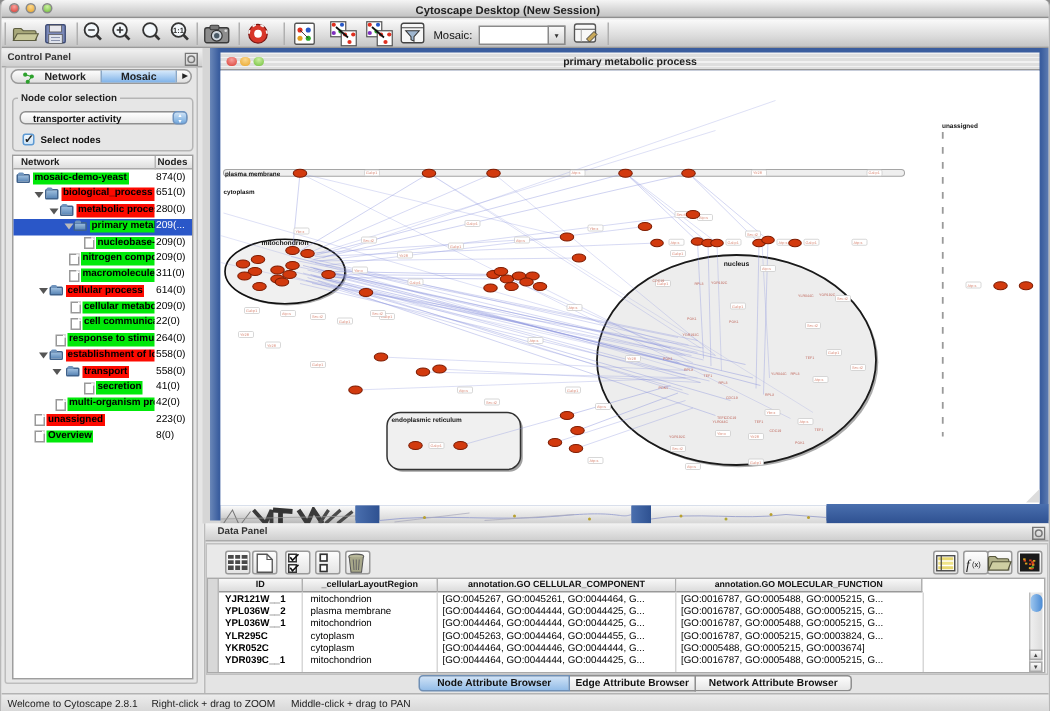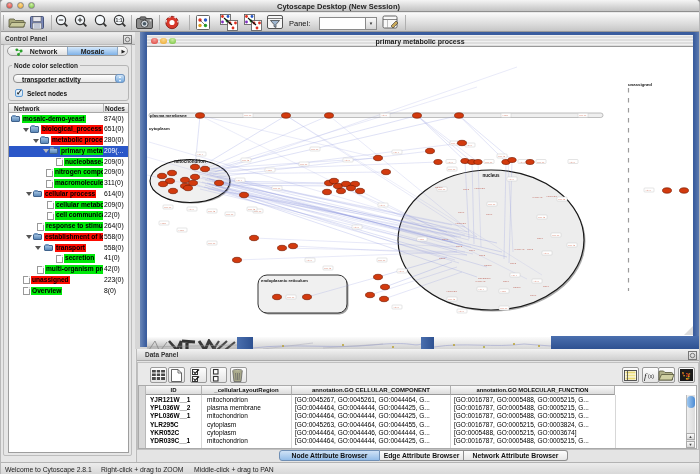--- a/index.html
+++ b/index.html
@@ -156,21 +156,21 @@
           <circle cx="15.5" cy="9" r="1.4" fill="#e03020"></circle>
           <circle cx="13" cy="14" r="1.4" fill="#e03020"></circle>
           <path d="M4 4 L12 11" stroke="#111" stroke-width="1.2"></path>
         </g>
 <g transform="translate(266,2)">
           <rect x="0.5" y="0.5" width="15" height="13" rx="1.5" fill="#f6f6f6" stroke="#444" stroke-width="0.9"></rect>
           <line x1="0.5" y1="3.5" x2="15.5" y2="3.5" stroke="#444" stroke-width="0.7"></line>
           <path d="M3.5 5.5 L12.5 5.5 L9 9.5 L9 12.5 L7 11.5 L7 9.5 Z" fill="#9fb6cf" stroke="#333" stroke-width="0.7"></path>
         </g>
 </svg>
-<div class="abs" style="left:288px;top:6px;font-size:7.5px;color:#111;">Panel:</div>
+<div class="abs" style="left:288px;top:6px;font-size:7.5px;color:#111;">Mosaic:</div>
 <div class="abs" style="left:318px;top:3.5px;width:58px;height:13px;background:#fff;border:1px solid #8a8a8a;"></div>
 <div class="abs" style="left:364px;top:3.5px;width:12px;height:13px;background:linear-gradient(#fafafa,#d5d5d5);border:1px solid #8a8a8a;font-size:4.5px;color:#333;text-align:center;line-height:12px;">▼</div>
 <svg width="20" height="19" style="position:absolute;left:381px;top:0">
         <rect x="1" y="3" width="14" height="12" rx="1.5" fill="#f8f8f8" stroke="#555" stroke-width="0.9"></rect>
         <line x1="1" y1="6.5" x2="15" y2="6.5" stroke="#555" stroke-width="0.7"></line>
         <line x1="5.5" y1="6.5" x2="5.5" y2="15" stroke="#999" stroke-width="0.6"></line>
         <path d="M9 13 L14 8 L16 10 L11 15 Z" fill="#c8a85a" stroke="#333" stroke-width="0.6"></path>
       </svg>
 </div>
 <div class="abs" id="cp">

